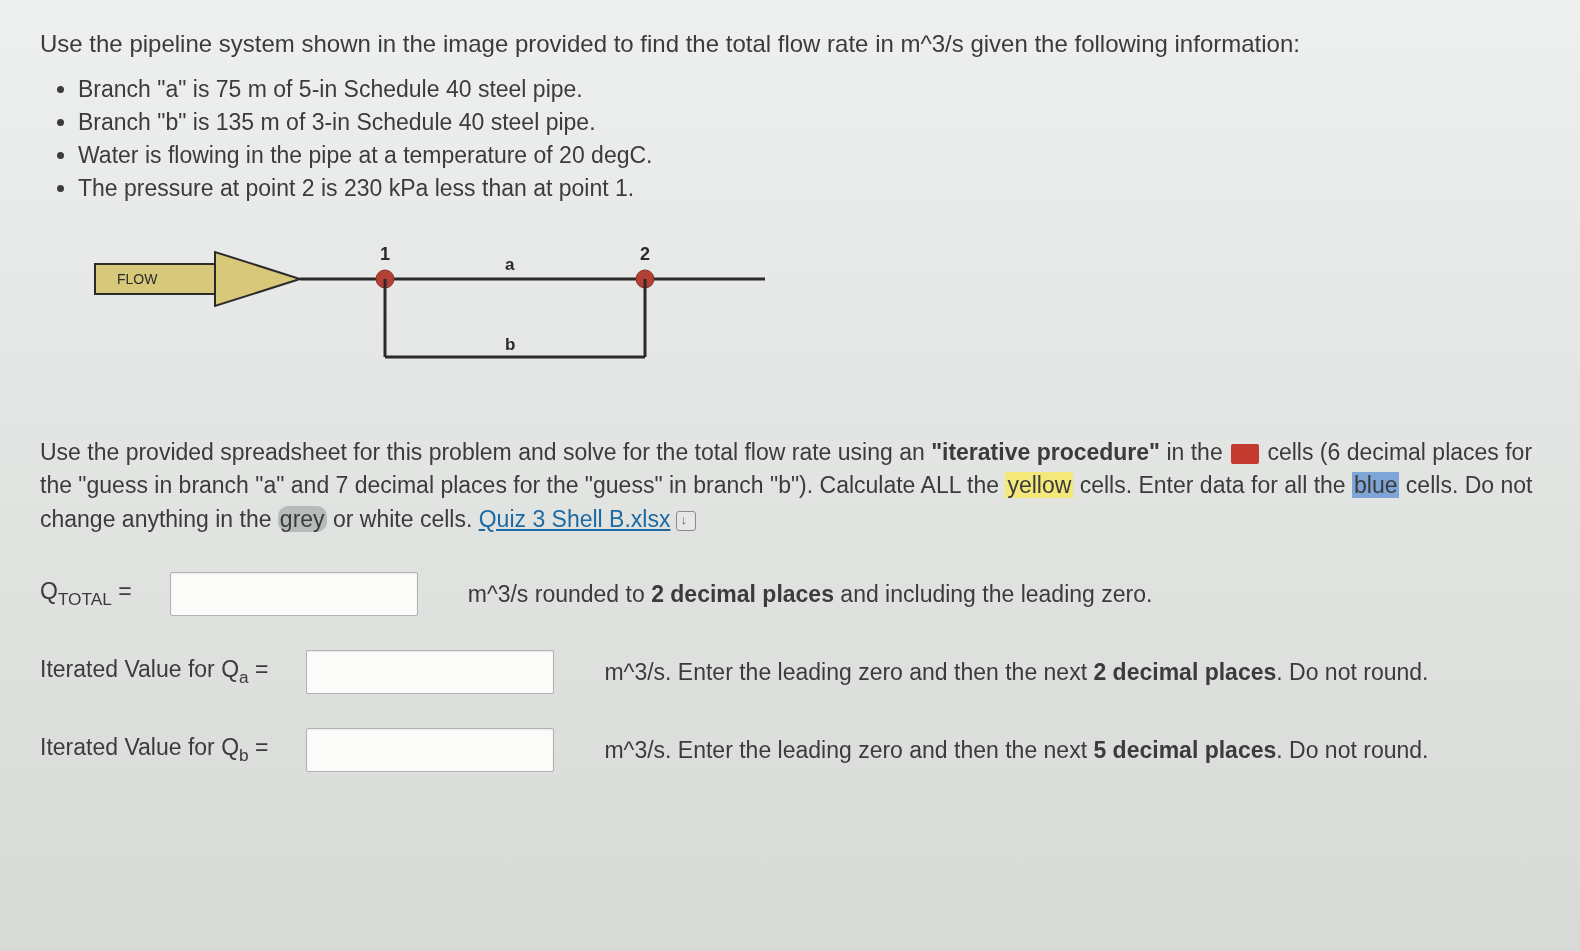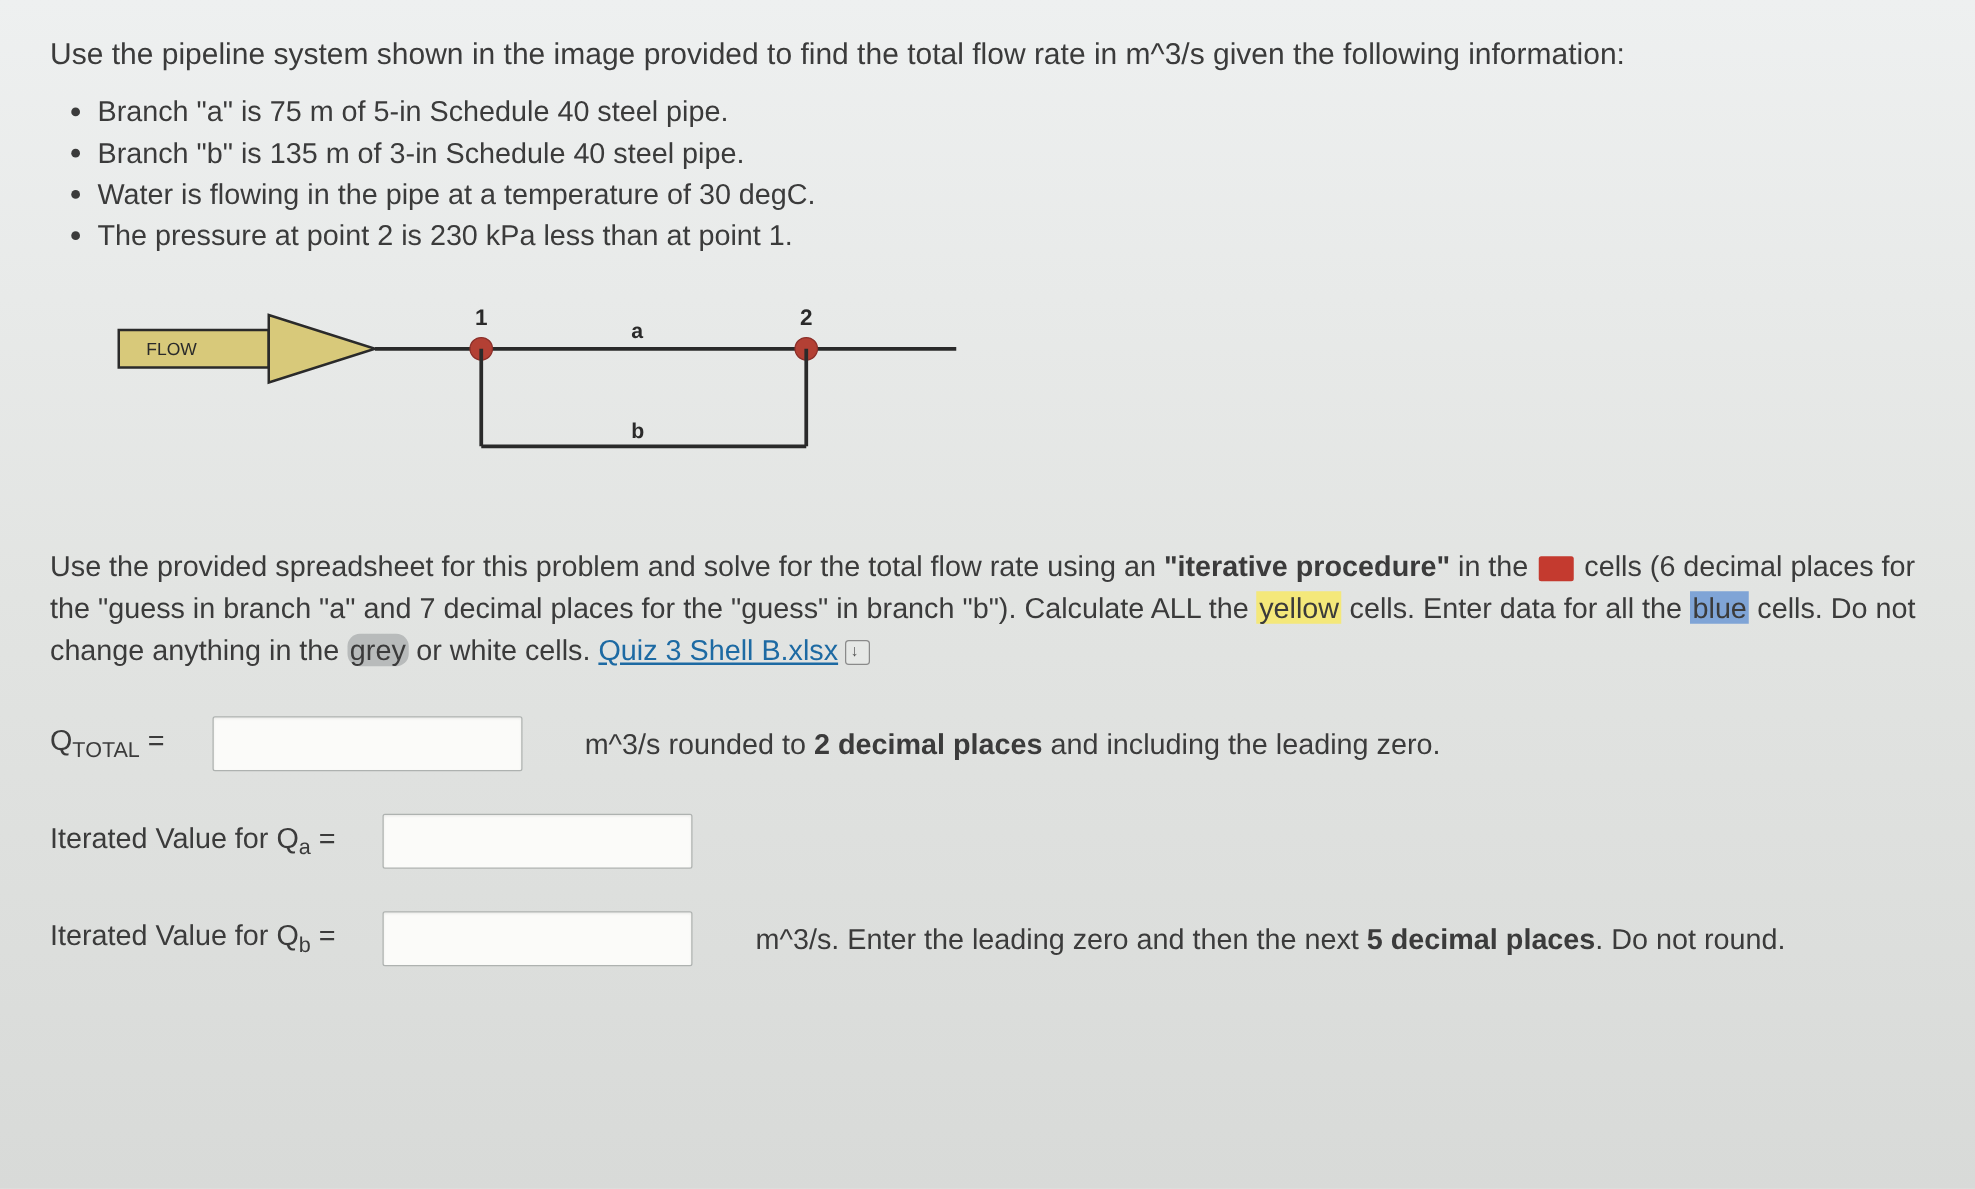--- a/index.html
+++ b/index.html
@@ -108,21 +108,21 @@
 </head>
 <body>
 
 <div class="page">
 
   <div class="intro">Use the pipeline system shown in the image provided to find the total flow rate in m^3/s given the following information:</div>
 
   <ul class="bullets">
     <li>Branch "a" is 75 m of 5-in Schedule 40 steel pipe.</li>
     <li>Branch "b" is 135 m of 3-in Schedule 40 steel pipe.</li>
-    <li>Water is flowing in the pipe at a temperature of 30 degC.</li>
+    <li>Water is flowing in the pipe at a temperature of 20 degC.</li>
     <li>The pressure at point 2 is 230 kPa less than at point 1.</li>
   </ul>
 
   <div class="diagram-wrap">
     <svg width="700" height="160" viewBox="0 0 700 160">
 
       <g>
         <rect x="20" y="32" width="120" height="30" fill="#d8c97a" stroke="#2a2a2a" stroke-width="2"></rect>
         <polygon points="140,20 140,74 225,47" fill="#d8c97a" stroke="#2a2a2a" stroke-width="2"></polygon>
         <text x="42" y="52" font-size="14" font-family="Arial" fill="#2a2a2a">FLOW</text>
@@ -157,20 +157,23 @@
     <span class="tail">
       <span>m^3/s rounded to </span><span class="bold">2 decimal places</span><span> and including the leading zero.</span>
     </span>
   </div>
 
   <div class="answer-row">
     <span class="label">
       <span>Iterated Value for Q</span><span class="sub">a</span><span> = </span>
     </span>
     <input id="ans2" class="ans" type="text" style="">
+    <span class="tail">
+      <span>m^3/s. Enter the leading zero and then the next </span><span class="bold">2 decimal places</span><span>. Do not round.</span>
+    </span>
   </div>
 
   <div class="answer-row">
     <span class="label">
       <span>Iterated Value for Q</span><span class="sub">b</span><span> = </span>
     </span>
     <input id="ans3" class="ans" type="text" style="">
     <span class="tail">
       <span>m^3/s. Enter the leading zero and then the next </span><span class="bold">5 decimal places</span><span>. Do not round.</span>
     </span>

